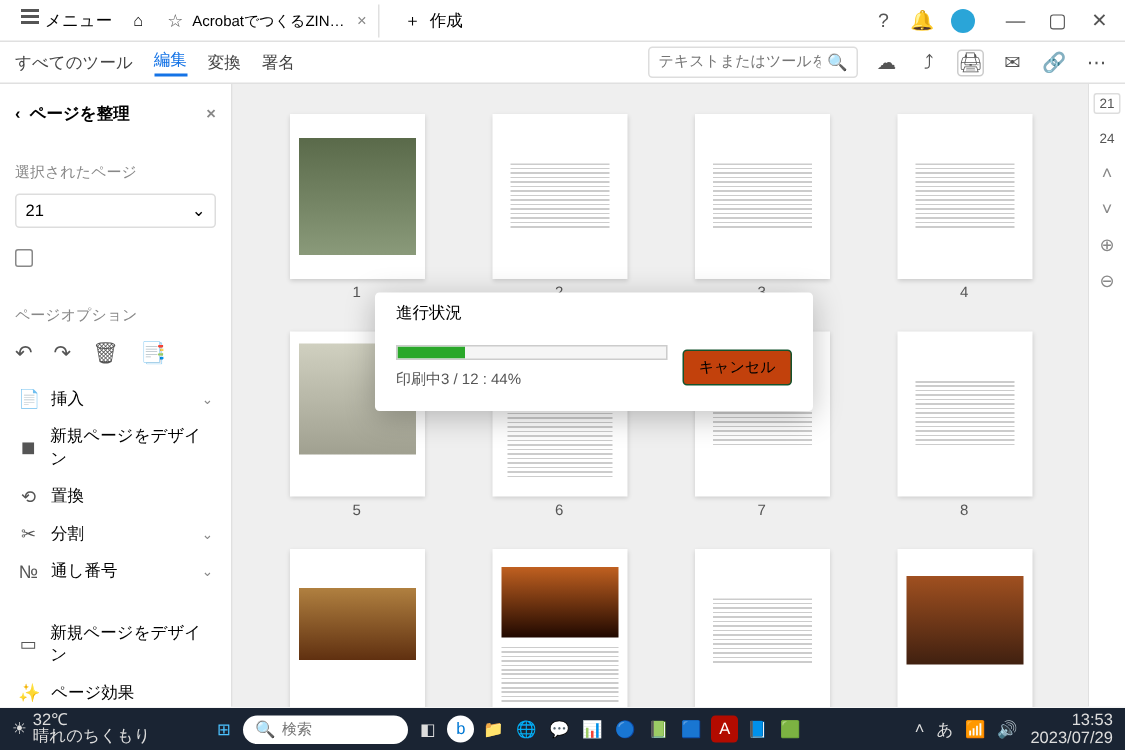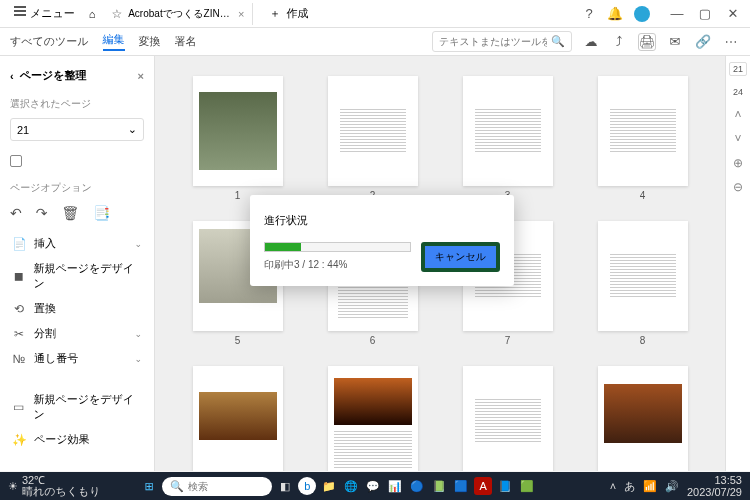--- a/index.html
+++ b/index.html
@@ -20,21 +20,21 @@
 .tool-item.active{color:#1473e6;border-bottom:2px solid #1473e6;padding-bottom:2px}
 .toolbar-right{margin-left:auto;display:flex;align-items:center;gap:10px}
 .search{display:flex;align-items:center;gap:4px;padding:3px 6px;border:1px solid #ddd;border-radius:3px;width:140px}
 .search input{border:none;outline:none;width:100%;font-size:10px}
 .tbr-icn{width:18px;height:18px;display:flex;align-items:center;justify-content:center;color:#555;cursor:pointer;font-size:13px}
 .tbr-icn.boxed{border:1px solid #ccc;border-radius:3px}
 .main{display:flex;height:415px}
 .sidebar{width:155px;background:#fff;border-right:1px solid #e0e0e0;padding:8px 10px;display:flex;flex-direction:column;gap:4px;overflow-y:auto}
 .sb-header{display:flex;align-items:center;gap:6px;font-weight:600;font-size:12px;padding:4px 0}
 .sb-close{margin-left:auto;color:#888;cursor:pointer}
-.sb-label{font-size:10px;color:#888;margin-top:6px}
+.sb-label{font-size:10px;color:#888;margin-top:17px}
 .sb-select{display:flex;align-items:center;justify-content:space-between;border:1px solid #ddd;padding:4px 6px;border-radius:3px;margin:3px 0 6px}
 .sb-check{display:flex;align-items:center;gap:6px;padding:4px 0;font-size:10.5px}
 .sb-check .cb{width:12px;height:12px;border:1px solid #888;border-radius:2px}
 .sb-icnrow{display:flex;gap:14px;padding:6px 0}
 .sb-icnrow span{font-size:14px;color:#555;cursor:pointer}
 .sb-item{display:flex;align-items:center;gap:8px;padding:5px 2px;font-size:10.5px;cursor:pointer}
 .sb-item .icn{width:14px;text-align:center;color:#555;font-size:12px}
 .sb-item .chev{margin-left:auto;color:#888;font-size:9px}
 .sb-divider{height:1px;background:#e0e0e0;margin:4px 0}
 .content{flex:1;background:#efefef;overflow:auto;padding:20px 30px;position:relative}
@@ -44,28 +44,28 @@
 .thumb .img{background:#7a8a6a;flex:1;margin:2px 0}
 .thumb .photo1{background:linear-gradient(#5a6a4a,#8a9a7a)}
 .thumb .photo2{background:linear-gradient(#d0d0c0,#a0a090)}
 .thumb .photo3{background:linear-gradient(#b08040,#603010);flex:0.7;margin-top:8px}
 .thumb .photo4{background:linear-gradient(#a05020,#402010)}
 .thumb .txtblock{flex:1;background:repeating-linear-gradient(#ccc 0 1px,transparent 1px 3px)}
 .pg-num{font-size:10px;color:#555}
 .right-rail{width:25px;background:#fff;border-left:1px solid #e0e0e0;display:flex;flex-direction:column;align-items:center;padding:6px 0;gap:10px}
 .rr-num{font-size:9px;color:#555;border:1px solid #ddd;padding:1px 3px;border-radius:2px}
 .rr-icn{font-size:12px;color:#888;cursor:pointer}
-.modal{position:absolute;left:250px;top:195px;width:264px;background:#fff;box-shadow:0 4px 20px rgba(0,0,0,.25);border-radius:3px;padding:18px 14px 14px;z-index:10}
+.modal{position:absolute;left:250px;top:195px;width:292px;background:#fff;box-shadow:0 4px 20px rgba(0,0,0,.25);border-radius:3px;padding:6px 14px 14px;z-index:10}
 .modal-title{font-size:11px;margin-bottom:14px}
 .modal-body{display:flex;align-items:center;gap:10px}
 .prog-wrap{flex:1}
 .prog-bar{height:10px;border:1px solid #ccc;background:#f5f5f5;position:relative;overflow:hidden}
 .prog-fill{height:100%;background:#2aa82a;width:25%}
 .prog-text{font-size:10px;color:#555;margin-top:6px}
-.cancel-btn{border:4px solid #14532d;background:#3b82f6;padding:4px 10px;font-size:10px;border-radius:3px;cursor:pointer}
+.cancel-btn{border:1px solid #14532d;background:#c2410c;padding:4px 10px;font-size:10px;border-radius:3px;cursor:pointer}
 .taskbar{position:absolute;bottom:0;left:0;right:0;height:28px;background:#1a2433;display:flex;align-items:center;padding:0 8px;gap:6px;color:#ddd}
 .tb-weather{display:flex;align-items:center;gap:4px;font-size:9px;line-height:1}
 .tb-center{margin:0 auto;display:flex;align-items:center;gap:4px}
 .tb-search{background:#fff;border-radius:12px;padding:3px 8px;display:flex;align-items:center;gap:4px;width:110px}
 .tb-search input{border:none;outline:none;font-size:10px;width:100%}
 .tb-icon{width:18px;height:18px;border-radius:3px;display:flex;align-items:center;justify-content:center;font-size:11px}
 .tb-right{margin-left:auto;display:flex;align-items:center;gap:8px;font-size:9px}
 .tb-clock{text-align:right;line-height:1.1}
 .avatar{width:16px;height:16px;border-radius:50%;background:#2aa5d8}
 </style>

